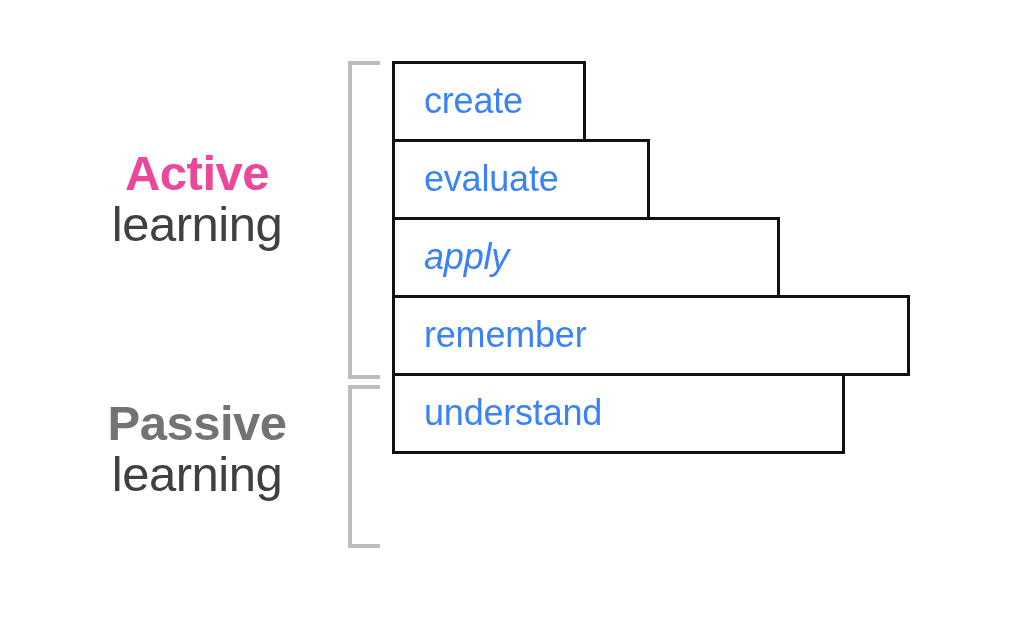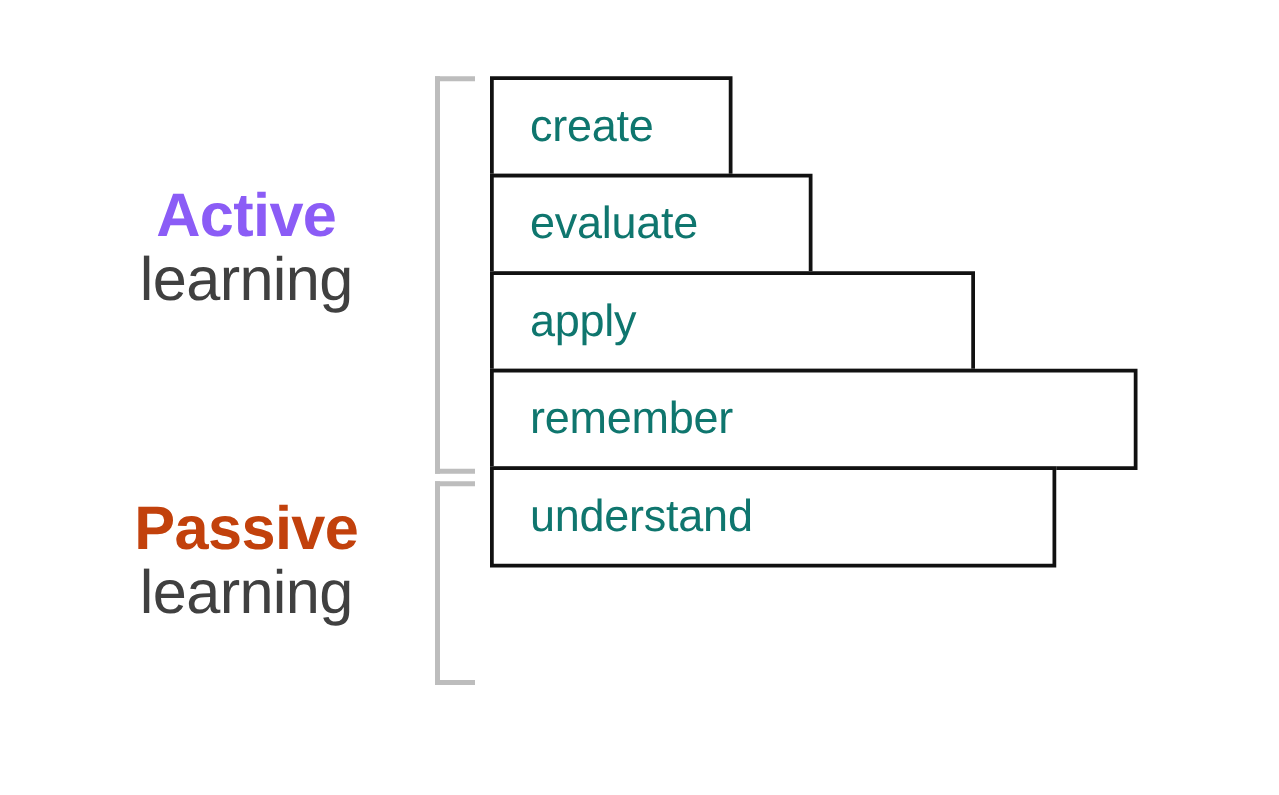--- a/index.html
+++ b/index.html
@@ -72,51 +72,51 @@
     height: 81px;
     margin-top: -3px;
   }
   .step:first-child { margin-top: 0; }
   .step-label {
     position: absolute;
     left: 29px;
     top: 50%;
     transform: translateY(-53%);
     font-size: 36px;
-    color: #0f766e;
+    color: #3b82f6;
     white-space: nowrap;
     letter-spacing: -0.2px;
   }
 </style>
 </head>
 <body>
 
 <div id="stage">
 
   <div class="group-label" id="label-active">
-    <span class="kind" style="color: #8b5cf6;">Active</span>
+    <span class="kind" style="color: #ec4899;">Active</span>
     <span class="learning">learning</span>
   </div>
 
   <div class="group-label" id="label-passive">
-    <span class="kind" style="color: #c2410c;">Passive</span>
+    <span class="kind" style="color: #737373;">Passive</span>
     <span class="learning">learning</span>
   </div>
 
   <div class="bracket" id="bracket-active"></div>
   <div class="bracket" id="bracket-passive"></div>
 
   <div id="pyramid">
     <div class="step" style="width: 194px;">
       <span class="step-label">create</span>
     </div>
     <div class="step" style="width: 258px;">
       <span class="step-label">evaluate</span>
     </div>
-    <div class="step" style="width: 388px;">
+    <div class="step" style="width: 388px; font-style: italic;">
       <span class="step-label">apply</span>
     </div>
     <div class="step" style="width: 518px;">
       <span class="step-label">remember</span>
     </div>
     <div class="step" style="width: 453px;">
       <span class="step-label">understand</span>
     </div>
   </div>
 

